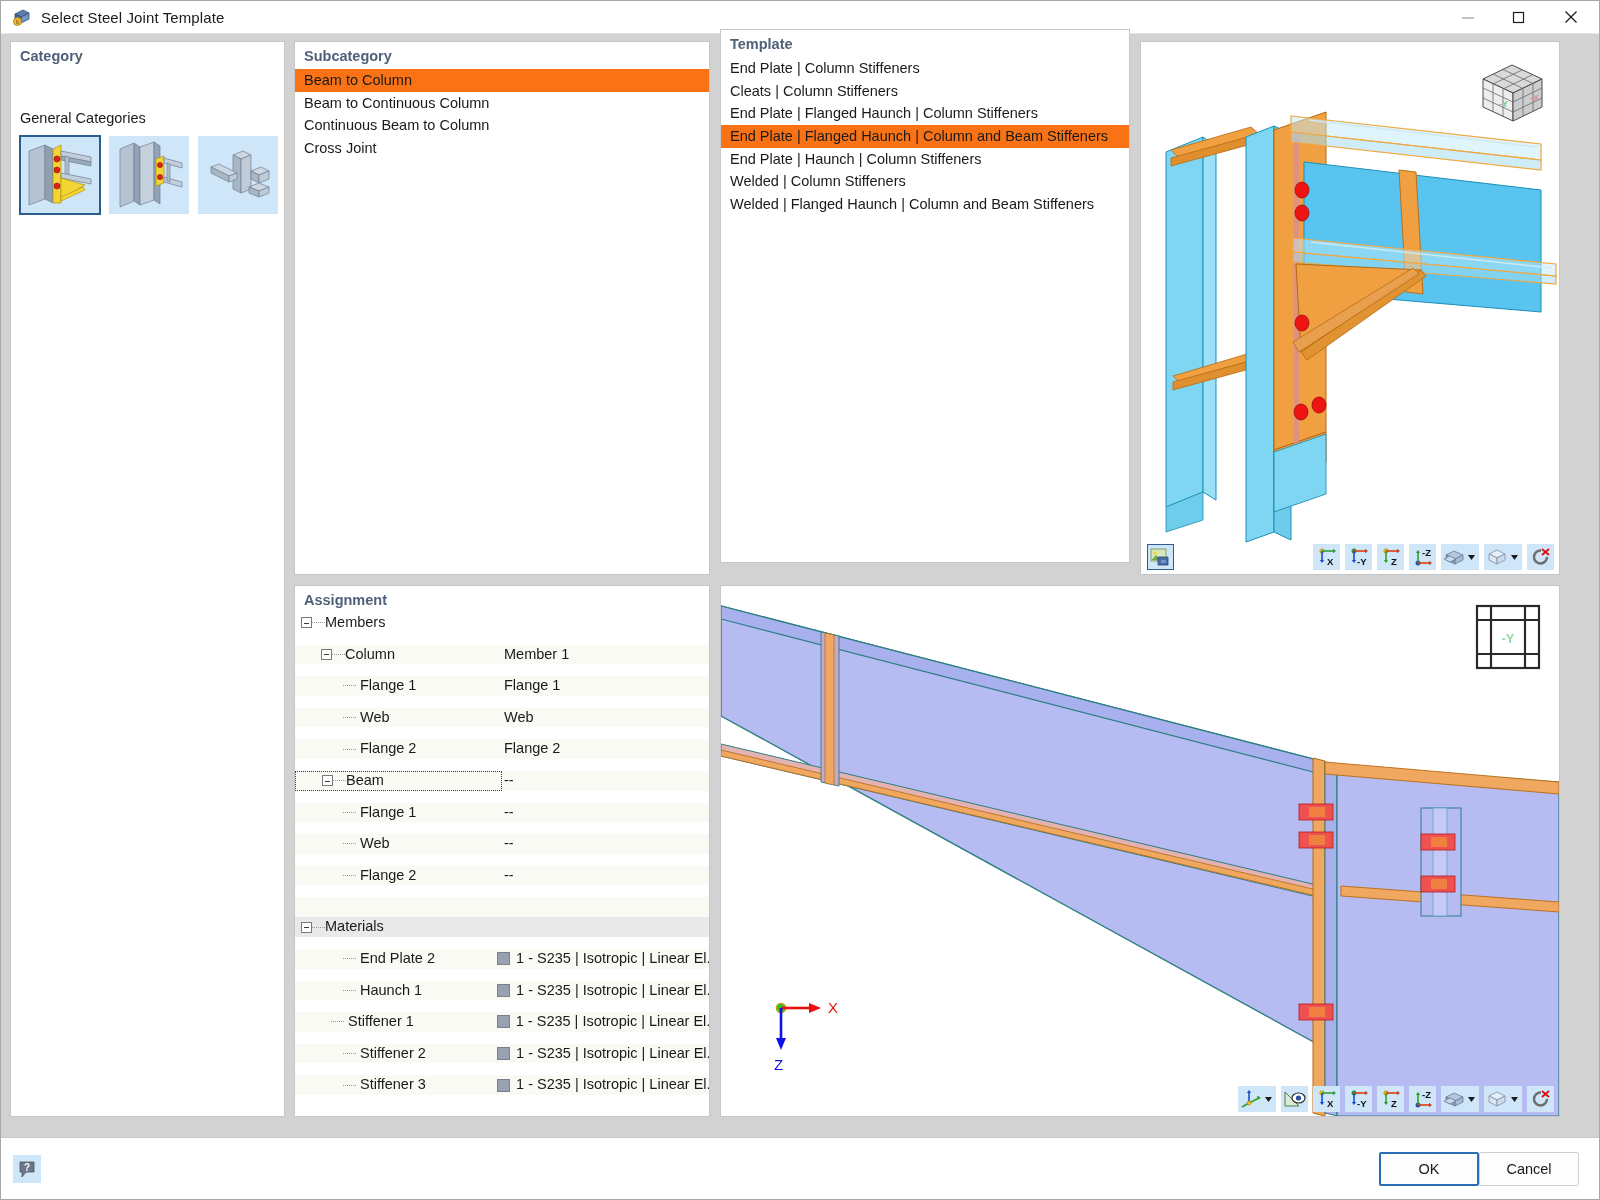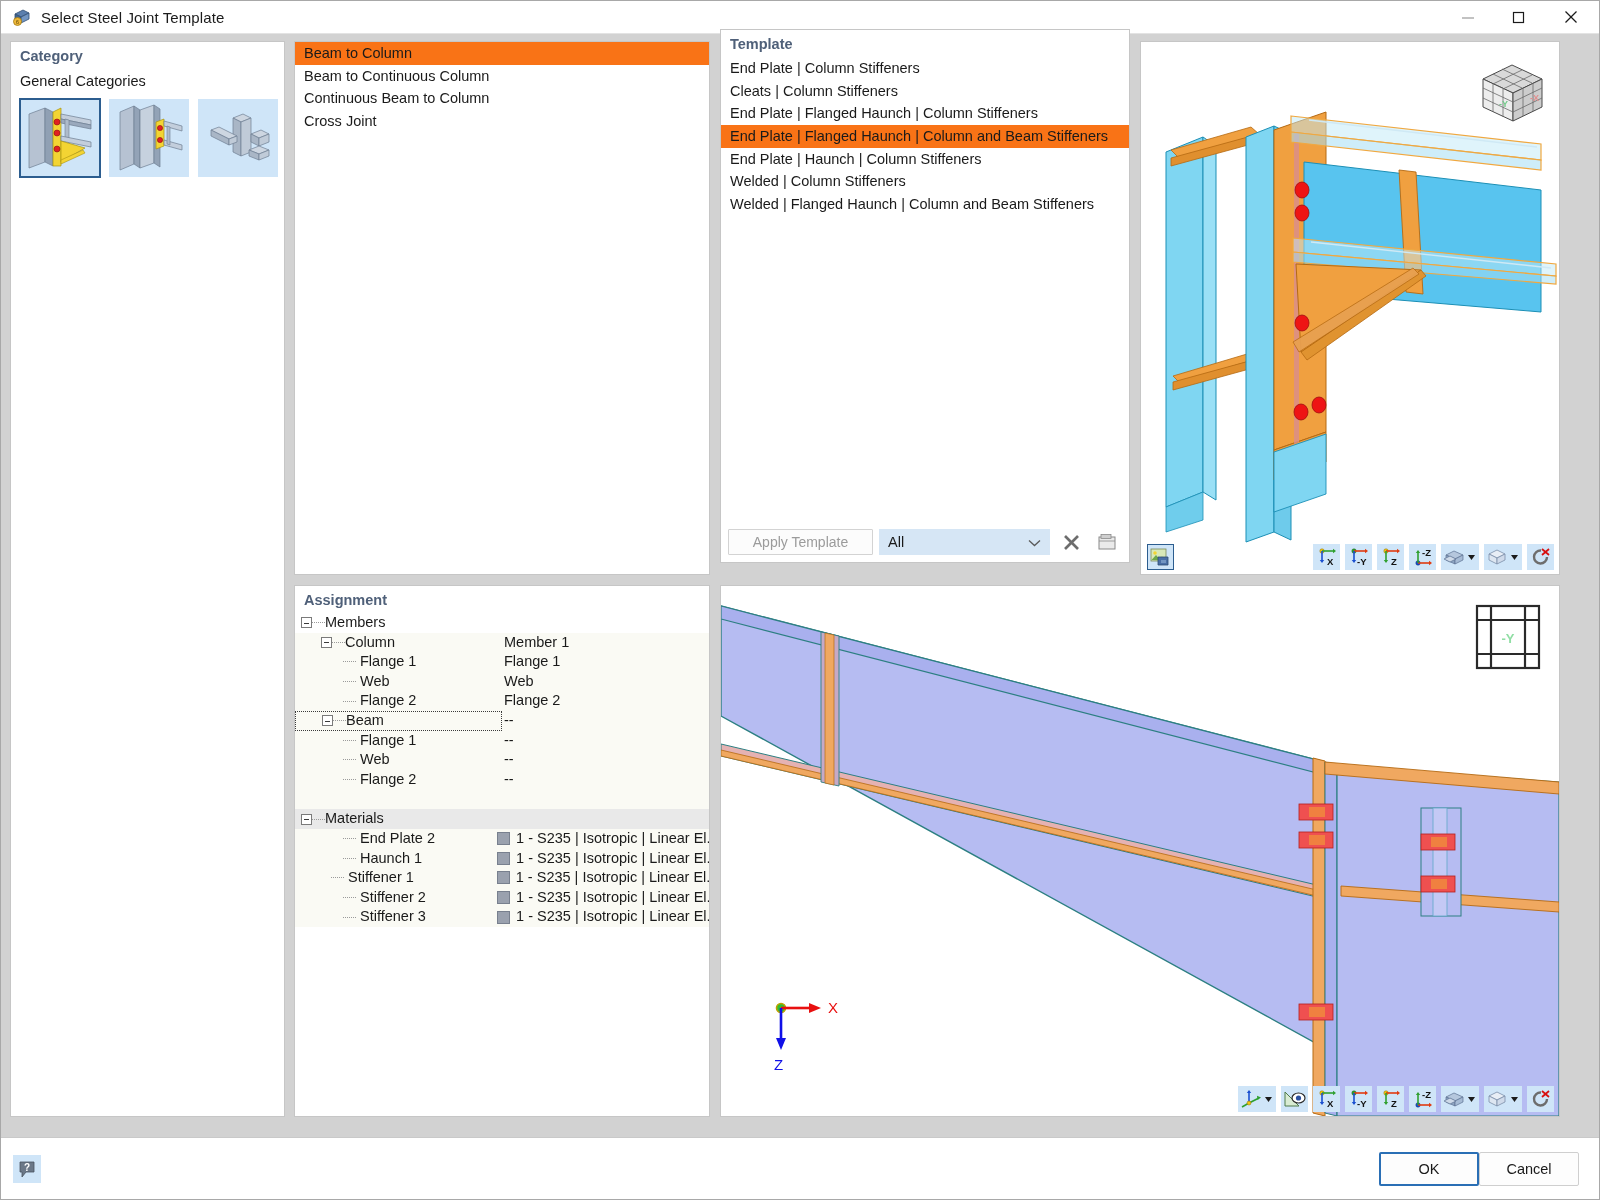--- a/index.html
+++ b/index.html
@@ -50,21 +50,21 @@
   }
   .panel-title {
     font-weight: bold; color: #4f6079;
     font-size: 14.5px;
     padding: 6px 9px 5px 9px;
     background: #ffffff;
   }
 
   
   #cat-panel { left: 9px; top: 40px; width: 275px; height: 1076px; }
-  #cat-sub { font-size: 14.5px; color: #1a1a1a; padding: 4px 9px 8px 9px; }
+  #cat-sub { font-size: 14.5px; color: #1a1a1a; padding: 4px 9px 8px 9px; margin-top: 37px; }
   .thumbs { display: flex; gap: 9px; padding: 2px 0 0 9px; }
   .thumb {
     width: 80px; height: 78px;
     background: #cfe5f8;
     border: 1px solid #cfe5f8;
     position: relative; overflow: hidden;
   }
   .thumb.selected { border: 1px solid #2c5d8f; outline: 1px solid #2c5d8f; }
   .thumb svg { display: block; }
 
@@ -116,21 +116,21 @@
   }
 
   
   #assign-panel { left: 293px; top: 584px; width: 416px; height: 532px; }
   .tree { font-size: 14.5px; }
   .trow {
     height: 19.6px; line-height: 19.6px;
     display: flex; 
     position: relative;
   }
-  .trow.band { background: #fafaf4; }
+  .trow.band { background: #fafaf4; margin-top: 12px; }
   .trow.grayband { background: #e9e9e9; }
   .tlabel-col {
     width: 207px; display: flex; align-items: center;
     height: 19.6px; overflow: hidden; white-space: nowrap;
     position: relative;
   }
   .tval-col {
     flex: 1 1 auto; display: flex; align-items: center; gap: 6px;
     white-space: nowrap; overflow: hidden; padding-left: 2px;
   }
@@ -297,63 +297,40 @@
           <path d="M50 50 L60 46 L70 50 L60 54 Z" fill="#cdd6e1" stroke="#6f7e92" stroke-width=".7"></path>
           <path d="M50 50 L60 54 L60 60 L50 56 Z" fill="#a9b6c6" stroke="#6f7e92" stroke-width=".7"></path>
           <path d="M60 54 L70 50 L70 56 L60 60 Z" fill="#c0cbd8" stroke="#6f7e92" stroke-width=".7"></path>
         </svg>
       </div>
 
     </div>
   </div>
 
   <div class="panel" id="subcat-panel">
+    <div class="panel-title">Subcategory</div>
     <div class="subcat-listarea" id="subcat-list">
         <div class="listrow sel"><span>Beam to Column</span></div>
         <div class="listrow"><span>Beam to Continuous Column</span></div>
         <div class="listrow"><span>Continuous Beam to Column</span></div>
         <div class="listrow"><span>Cross Joint</span></div>
       </div>
   </div>
 
   <div class="panel" id="tpl-panel">
     <div class="panel-title">Template</div>
     <div class="tpl-listarea" id="tpl-list">
         <div class="listrow"><span>End Plate | Column Stiffeners</span></div>
         <div class="listrow"><span>Cleats | Column Stiffeners</span></div>
         <div class="listrow"><span>End Plate | Flanged Haunch | Column Stiffeners</span></div>
         <div class="listrow sel"><span>End Plate | Flanged Haunch | Column and Beam Stiffeners</span></div>
         <div class="listrow"><span>End Plate | Haunch | Column Stiffeners</span></div>
         <div class="listrow"><span>Welded | Column Stiffeners</span></div>
         <div class="listrow"><span>Welded | Flanged Haunch | Column and Beam Stiffeners</span></div>
       </div>
-    <div class="tpl-bottom">
-      <div class="apply-btn">Apply Template</div>
-      <div class="combo">
-        <span>All</span>
-        <span class="chev">
-          <svg width="13" height="8" viewBox="0 0 13 8">
-              <polyline points="1,1.5 6.5,6.5 12,1.5" fill="none" stroke="#5a5a5a" stroke-width="1.3"></polyline>
-            </svg>
-        </span>
-      </div>
-      <div class="tb-ico">
-        <svg width="19" height="19" viewBox="0 0 19 19">
-            <line x1="3" y1="3" x2="16" y2="16" stroke="#6d6d6d" stroke-width="2.6"></line>
-            <line x1="16" y1="3" x2="3" y2="16" stroke="#6d6d6d" stroke-width="2.6"></line>
-          </svg>
-      </div>
-      <div class="tb-ico">
-        <svg width="21" height="20" viewBox="0 0 21 20">
-          <rect x="2" y="5" width="16" height="12" fill="#eaeaea" stroke="#8a8a8a" stroke-width="1"></rect>
-          <rect x="4" y="2.5" width="10" height="4" fill="#cfcfcf" stroke="#8a8a8a" stroke-width=".8"></rect>
-          <line x1="2" y1="9" x2="18" y2="9" stroke="#8a8a8a" stroke-width=".8"></line>
-        </svg>
-      </div>
-    </div>
   </div>
 
   <div class="panel" id="assign-panel">
     <div class="panel-title">Assignment</div>
     <div class="tree" id="assign-tree">
         <div class="trow">
           <span class="tlabel-col" style="padding-left: 6px;">
             <span class="expander"></span>
             <span class="dotline"></span>
             <span>Members</span>

